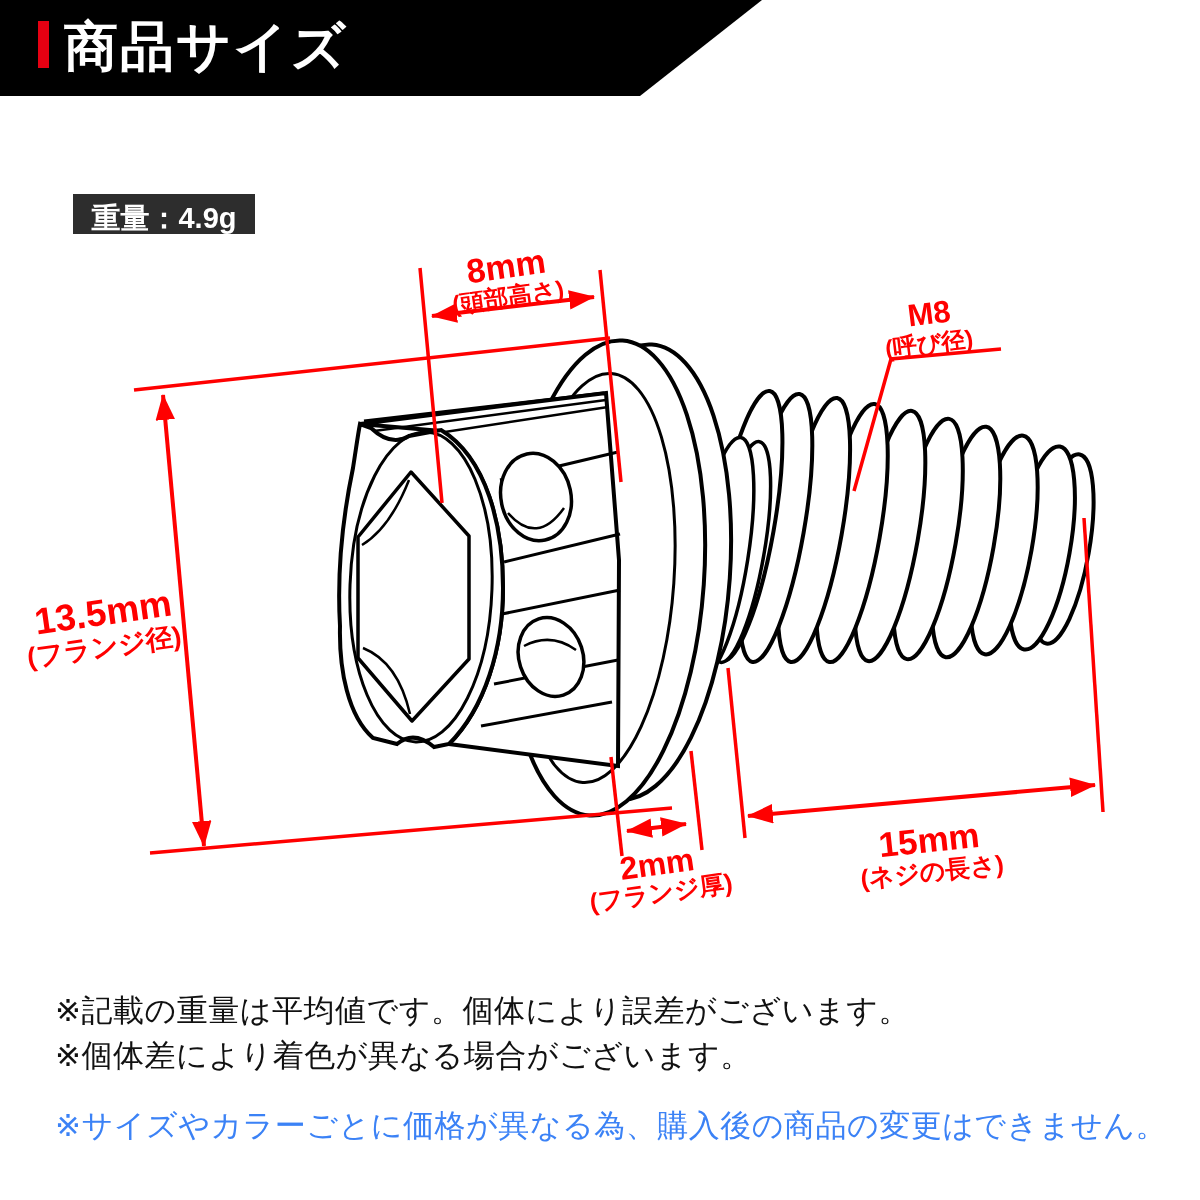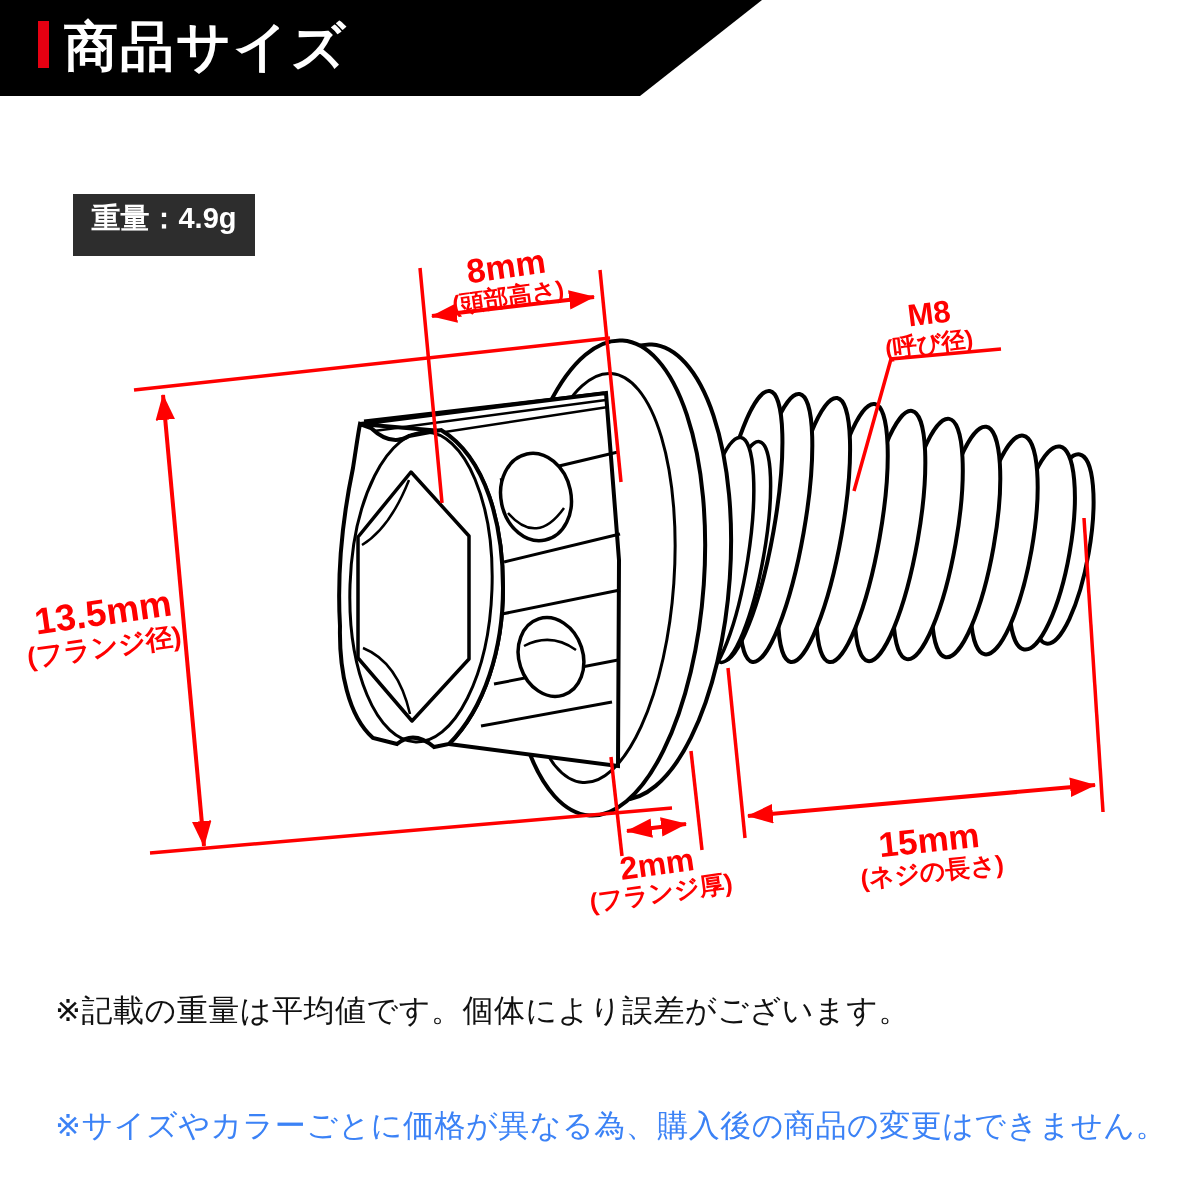--- a/index.html
+++ b/index.html
@@ -5,21 +5,21 @@
   html,body{margin:0;padding:0;background:#fff;}
   #page{position:relative;width:1200px;height:1200px;background:#ffffff;overflow:hidden;
         font-family:"Liberation Sans","DejaVu Sans",sans-serif;}
   
   #banner{position:absolute;left:0;top:0;width:1200px;height:96px;background:#000;
           clip-path:polygon(0 0,762px 0,640px 96px,0 96px);}
   #banner .redbar{position:absolute;left:38px;top:21px;width:11px;height:47px;background:#e60012;}
   #banner .title{position:absolute;left:64px;top:0;height:72px;line-height:92px;
                  color:#fff;font-size:54px;font-weight:bold;letter-spacing:2px;white-space:nowrap;}
   
-  #weight{position:absolute;left:73px;top:194px;width:182px;height:62px;background:#2d2d2d;
+  #weight{position:absolute;left:73px;top:194px;width:182px;height:40px;background:#2d2d2d;
           color:#fff;font-size:29px;font-weight:bold;text-align:center;line-height:48px;white-space:nowrap;}
   
   #diagram{position:absolute;left:0;top:0;width:1200px;height:1200px;}
   .blk{stroke:#000;fill:#fff;}
   .ln{stroke:#000;fill:none;}
   .red{stroke:#ff0000;fill:none;}
   .redtxt{fill:#ff0000;font-weight:bold;text-anchor:middle;}
   
   .note{position:absolute;left:55px;color:#111;font-size:31px;white-space:nowrap;letter-spacing:0.5px;margin-top:32px;}
   #note1{top:958px;} #note2{top:1003px;}
@@ -136,15 +136,16 @@
     <g>
       <line class="red" stroke-width="3.5" x1="728" y1="668" x2="745" y2="838"></line>
       <line class="red" stroke-width="3.5" x1="1084" y1="518" x2="1103" y2="812"></line>
       <line class="red" stroke-width="4" x1="748" y1="816" x2="1095" y2="785" marker-start="url(#arw)" marker-end="url(#arw)"></line>
       <text class="redtxt" x="929" y="852" font-size="35" transform="rotate(-6 929 840)">15mm</text>
       <text class="redtxt" x="932" y="880" font-size="25" transform="rotate(-6 932 870)">(ネジの長さ)</text>
     </g>
   </svg>
 
   <div class="note" id="note1">※記載の重量は平均値です。個体により誤差がございます。</div>
+  <div class="note" id="note2">※個体差により着色が異なる場合がございます。</div>
   <div class="note" id="note3">※サイズやカラーごとに価格が異なる為、購入後の商品の変更はできません。</div>
 
 </div>
 
 </body></html>

